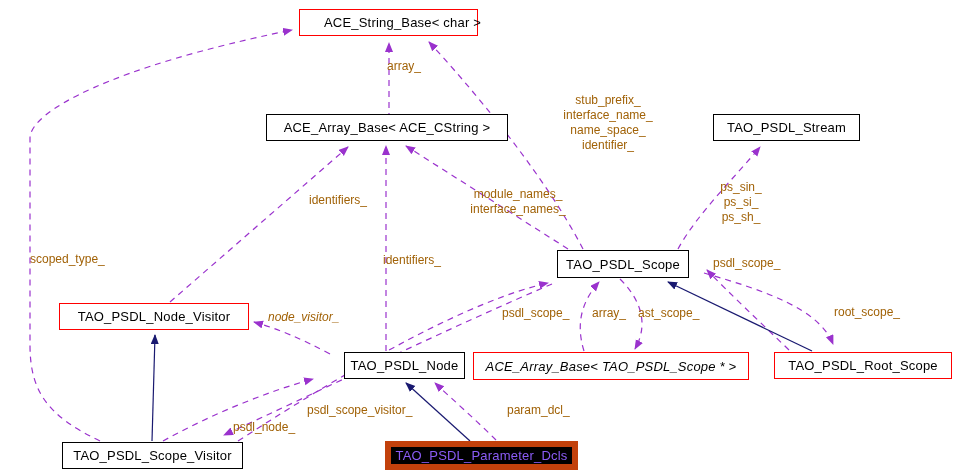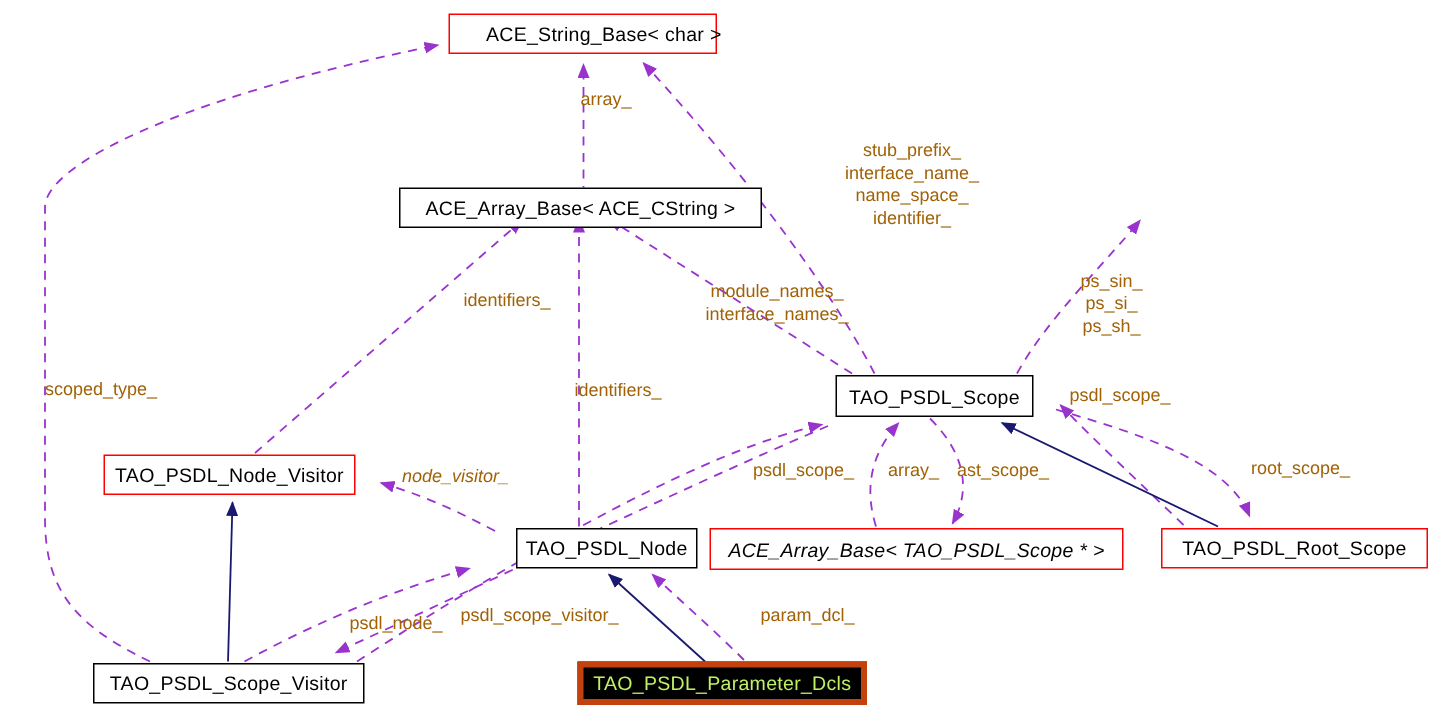--- a/index.html
+++ b/index.html
@@ -6,21 +6,21 @@
   body{width:954px;height:476px;font-family:"Liberation Sans",sans-serif;}
   #diagram{position:relative;width:954px;height:476px;overflow:hidden;background:#ffffff;}
   #edges-svg{position:absolute;left:0;top:0;}
   .node{
     position:absolute;box-sizing:border-box;
     background:#ffffff;border:1px solid #000000;color:#000000;
     display:flex;align-items:center;justify-content:center;
     font-size:13px;white-space:nowrap;letter-spacing:0.2px;
   }
   .node.red{border:1.4px solid #ff0000;}
-  .node.focus{background:#000000;color:#bef264;border:4px solid #c2410c;}
+  .node.focus{background:#000000;color:#8b5cf6;border:6px solid #c2410c;}
   .edge-label{
     position:absolute;font-size:12px;color:#a16207;
     white-space:nowrap;line-height:15px;
   }
   .edge-label.center{transform:translateX(-50%);text-align:center;}
 </style>
 </head>
 <body>
 
 <div id="diagram">
@@ -47,23 +47,24 @@
       <path d="M238,441 C360,362 472,300 548,283" fill="none" stroke="#9a32cd" stroke-width="1.2" stroke-dasharray="6,5" marker-end="url(#arrow-usage)"></path>
       <path d="M552,284 C444,330 322,390 224,435" fill="none" stroke="#9a32cd" stroke-width="1.2" stroke-dasharray="6,5" marker-end="url(#arrow-usage)"></path>
       <path d="M330,354 C300,338 278,329 254,322" fill="none" stroke="#9a32cd" stroke-width="1.2" stroke-dasharray="6,5" marker-end="url(#arrow-usage)"></path>
       <path d="M163,441 C212,414 266,392 313,379" fill="none" stroke="#9a32cd" stroke-width="1.2" stroke-dasharray="6,5" marker-end="url(#arrow-usage)"></path>
       <path d="M496,440 C476,420 452,399 435,383" fill="none" stroke="#9a32cd" stroke-width="1.2" stroke-dasharray="6,5" marker-end="url(#arrow-usage)"></path>
       <path d="M152,441 L155,335" fill="none" stroke="#191970" stroke-width="1.2" marker-end="url(#arrow-inherit)"></path>
       <path d="M470,441 L406,383" fill="none" stroke="#191970" stroke-width="1.2" marker-end="url(#arrow-inherit)"></path>
       <path d="M812,351 L668,282" fill="none" stroke="#191970" stroke-width="1.2" marker-end="url(#arrow-inherit)"></path>
     </svg>
     <div class="node red" style="left: 299px; top: 9px; width: 179px; height: 27px; padding-left: 28px;">ACE_String_Base&lt; char &gt;</div>
-    <div class="node " style="left: 266px; top: 114px; width: 242px; height: 27px; margin-top: 11px;">ACE_Array_Base&lt; ACE_CString &gt;</div>
+    <div class="node " style="left: 266px; top: 114px; width: 242px; height: 27px;">ACE_Array_Base&lt; ACE_CString &gt;</div>
+    <div class="node " style="left: 713px; top: 114px; width: 147px; height: 27px;">TAO_PSDL_Stream</div>
     <div class="node " style="left: 557px; top: 250px; width: 132px; height: 28px;">TAO_PSDL_Scope</div>
-    <div class="node red" style="left: 69px; top: 303px; width: 168px; height: 27px;">TAO_PSDL_Node_Visitor</div>
+    <div class="node red" style="left: 59px; top: 303px; width: 190px; height: 27px;">TAO_PSDL_Node_Visitor</div>
     <div class="node " style="left: 344px; top: 352px; width: 121px; height: 27px;">TAO_PSDL_Node</div>
     <div class="node red" style="left: 473px; top: 352px; width: 276px; height: 28px; font-style: italic;">ACE_Array_Base&lt; TAO_PSDL_Scope * &gt;</div>
     <div class="node red" style="left: 774px; top: 352px; width: 178px; height: 27px;">TAO_PSDL_Root_Scope</div>
     <div class="node " style="left: 62px; top: 442px; width: 181px; height: 27px;">TAO_PSDL_Scope_Visitor</div>
     <div class="node focus" style="left: 385px; top: 441px; width: 193px; height: 29px;">TAO_PSDL_Parameter_Dcls</div>
     <div class="edge-label" style="left: 387px; top: 59px;">array_</div>
     <div class="edge-label center" style="left: 608px; top: 93px;">
       <div>stub_prefix_</div>
       <div>interface_name_</div>
       <div>name_space_</div>
@@ -80,16 +81,16 @@
       <div>ps_sh_</div>
     </div>
     <div class="edge-label" style="left: 30px; top: 252px;">scoped_type_</div>
     <div class="edge-label" style="left: 383px; top: 253px;">identifiers_</div>
     <div class="edge-label" style="left: 713px; top: 256px;">psdl_scope_</div>
     <div class="edge-label" style="left: 268px; top: 310px; font-style: italic;">node_visitor_</div>
     <div class="edge-label" style="left: 502px; top: 306px;">psdl_scope_</div>
     <div class="edge-label" style="left: 592px; top: 306px;">array_</div>
     <div class="edge-label" style="left: 638px; top: 306px;">ast_scope_</div>
     <div class="edge-label" style="left: 834px; top: 305px;">root_scope_</div>
-    <div class="edge-label" style="left: 185px; top: 408px; padding-left: 48px;">psdl_node_</div>
+    <div class="edge-label" style="left: 185px; top: 420px; padding-left: 48px;">psdl_node_</div>
     <div class="edge-label" style="left: 307px; top: 403px;">psdl_scope_visitor_</div>
     <div class="edge-label" style="left: 459px; top: 403px; padding-left: 48px;">param_dcl_</div>
   </div>
 
 </body></html>

